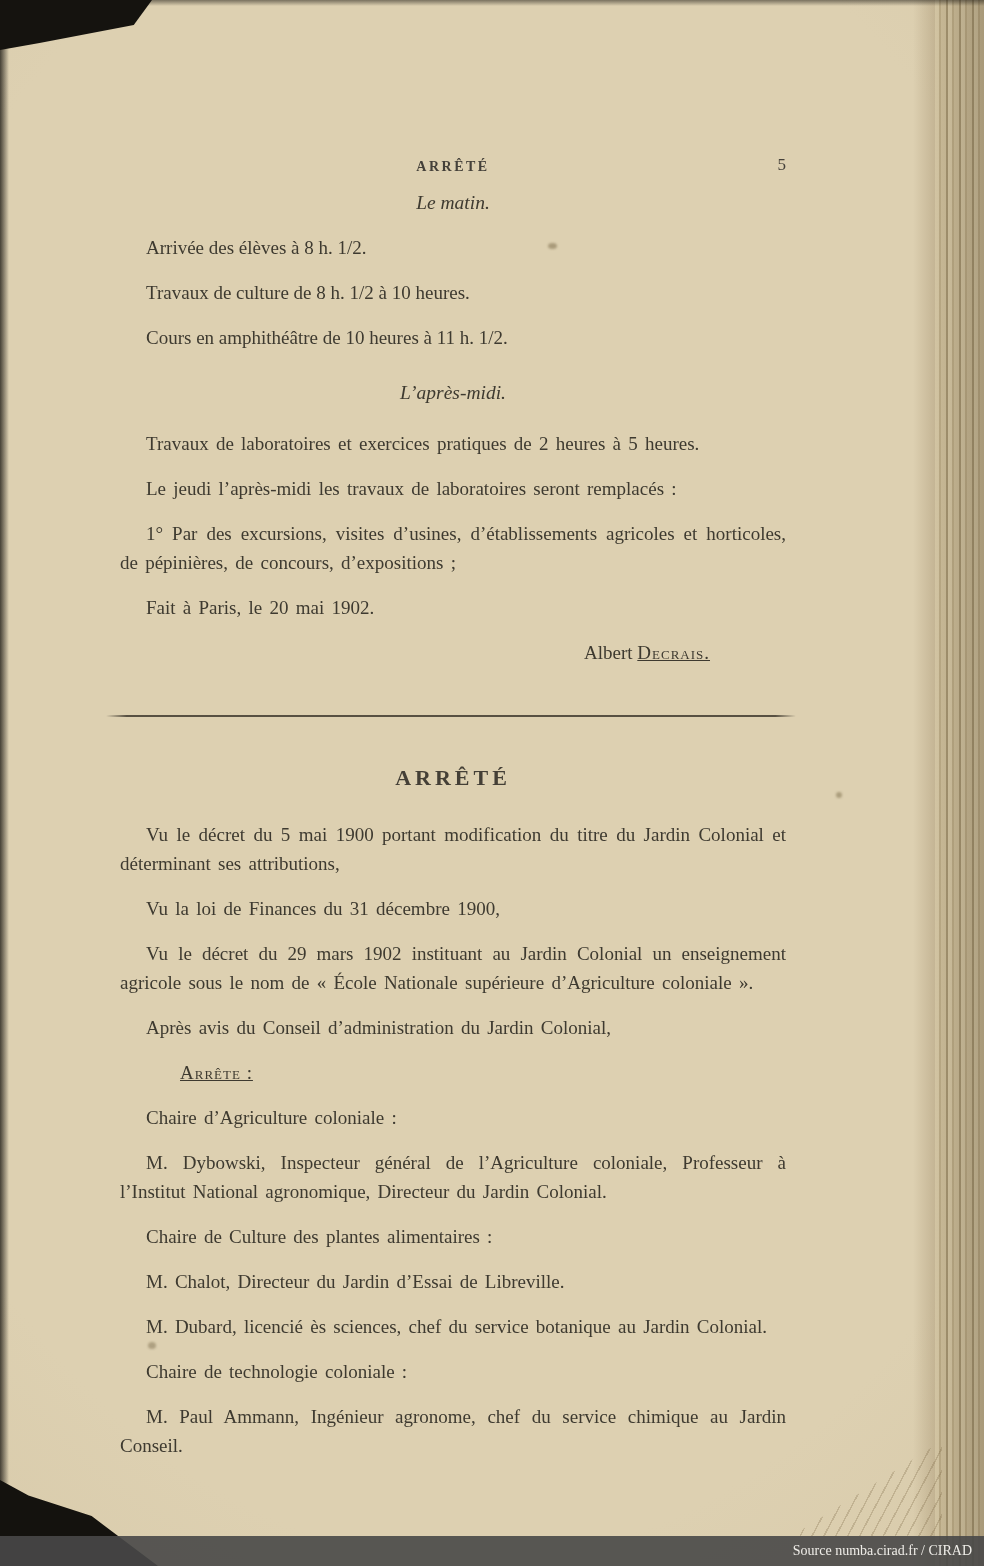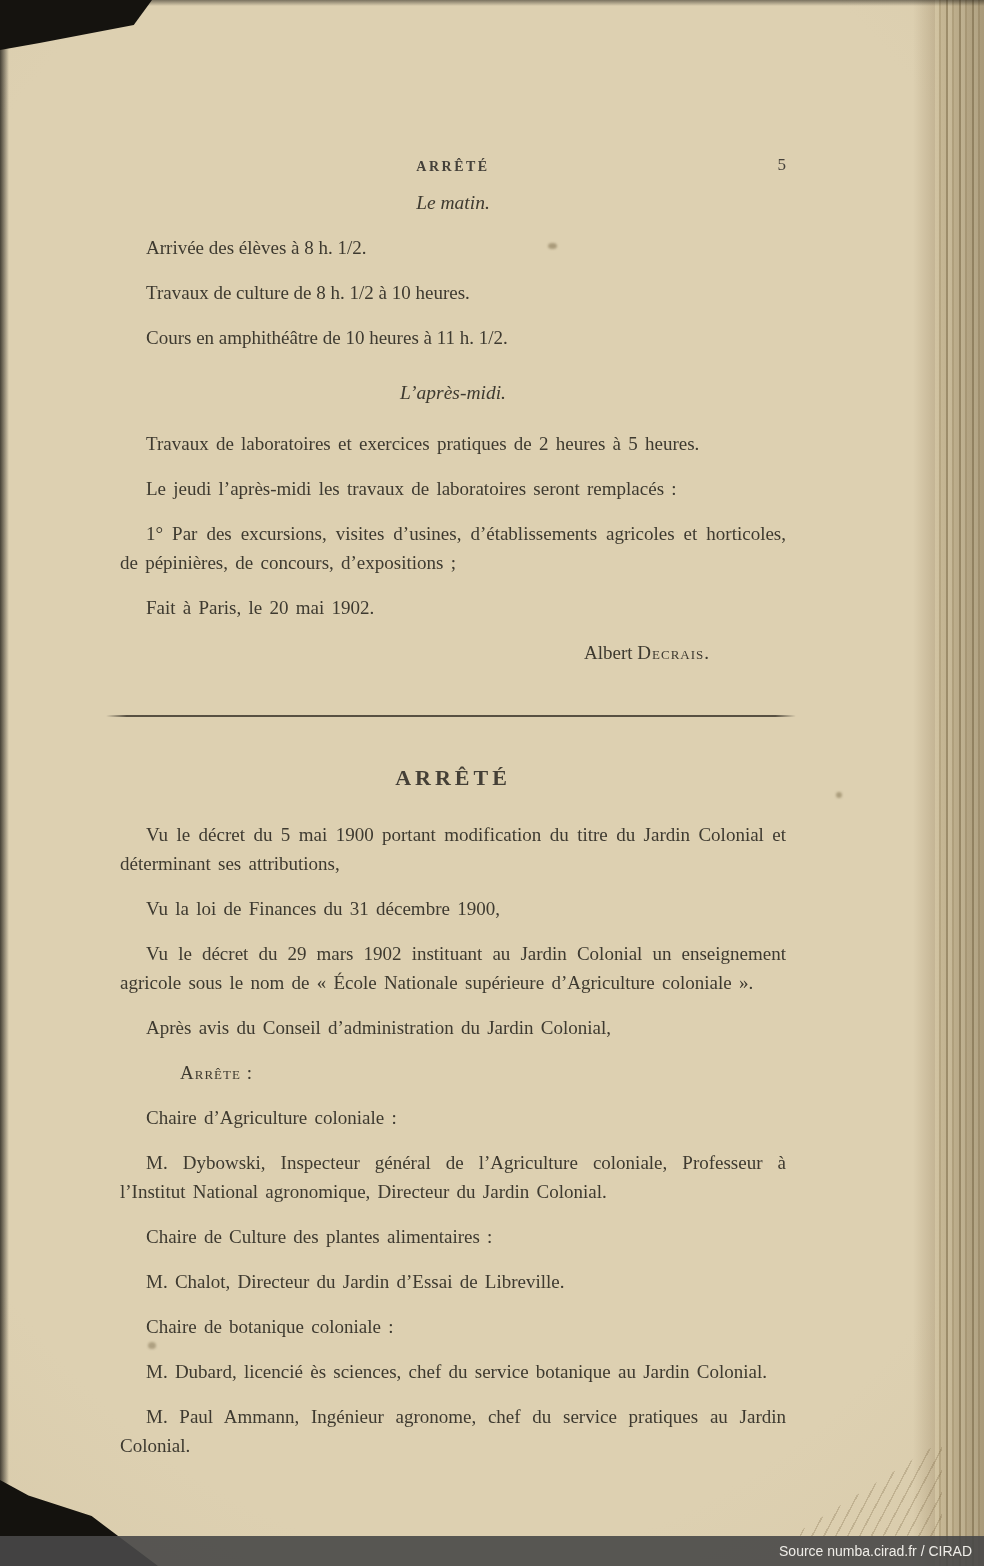--- a/index.html
+++ b/index.html
@@ -80,38 +80,38 @@
     font-size:17px; color:#45413a;
   }
   .sect-head {
     text-align:center; font-style:italic;
     font-size:19.5px; margin:10px 0 9px;
   }
   .sect-head.afternoon { margin:26px 0 22px; }
   p.line { margin:16px; text-indent:26px; }
   p.just { margin:16px; text-indent:26px; text-align:justify; word-spacing:2.5px; }
   .signature { margin:2px 0 0; text-align:right; padding-right:92px; }
-  .smallcaps { font-variant:small-caps; letter-spacing:1px; }
+  .smallcaps { font-variant:small-caps; letter-spacing:1px;text-decoration:underline; }
   .rule {
     height:2px; margin:48px 6px 46px 2px;
     background:linear-gradient(90deg, rgba(64,58,47,0), rgba(64,58,47,.85) 3%, rgba(64,58,47,.85) 97%, rgba(64,58,47,0));
     border-radius:1px;
   }
   .decree-title {
     margin:0 0 28px; text-align:center;
     font-size:22px; letter-spacing:4px; font-weight:bold; color:#443f36;
   }
   p.arrete { margin:4px 0; text-indent:76px; }
   
   .attribution {
     position:absolute; left:0; bottom:0; width:100%; height:30px;
     background:rgba(72,72,72,.9);
     display:flex; align-items:center; justify-content:flex-end;
     padding-right:12px; box-sizing:border-box;
-    font-family:Liberation Sans, sans-serif;
+    font-family:Liberation Serif, serif;
     font-size:14px; color:#efedе8; color:#efede8;
   }
 </style>
 </head>
 <body>
 
 <div class="scan">
 
   <div class="textblock">
 
@@ -144,23 +144,23 @@
     <p class="just">Vu le décret du 29 mars 1902 instituant au Jardin Colonial un enseignement agricole sous le nom de « École Nationale supérieure d’Agriculture coloniale ».</p>
     <p class="just">Après avis du Conseil d’administration du Jardin Colonial,</p>
 
     <p class="arrete smallcaps">Arrête :</p>
 
 
     <p class="just">Chaire d’Agriculture coloniale :</p>
     <p class="just">M. Dybowski, Inspecteur général de l’Agriculture coloniale, Professeur à l’Institut National agronomique, Directeur du Jardin Colonial.</p>
     <p class="just">Chaire de Culture des plantes alimentaires :</p>
     <p class="just">M. Chalot, Directeur du Jardin d’Essai de Libreville.</p>
-    <p class="just">Chaire de botanique coloniale :</p>
     <p class="just">M. Dubard, licencié ès sciences, chef du service botanique au Jardin Colonial.</p>
-    <p class="just">M. Paul Ammann, Ingénieur agronome, chef du service pratiques au Jardin Colonial.</p>
+    <p class="just">Chaire de technologie coloniale :</p>
+    <p class="just">M. Paul Ammann, Ingénieur agronome, chef du service chimique au Jardin Conseil.</p>
 
   </div>
 
   <div class="stain1"></div>
   <div class="stain2"></div>
   <div class="stain3"></div>
 
   <div class="page-right-shade"></div>
   <div class="page-edges"></div>
   <div class="corner-curl"></div>

